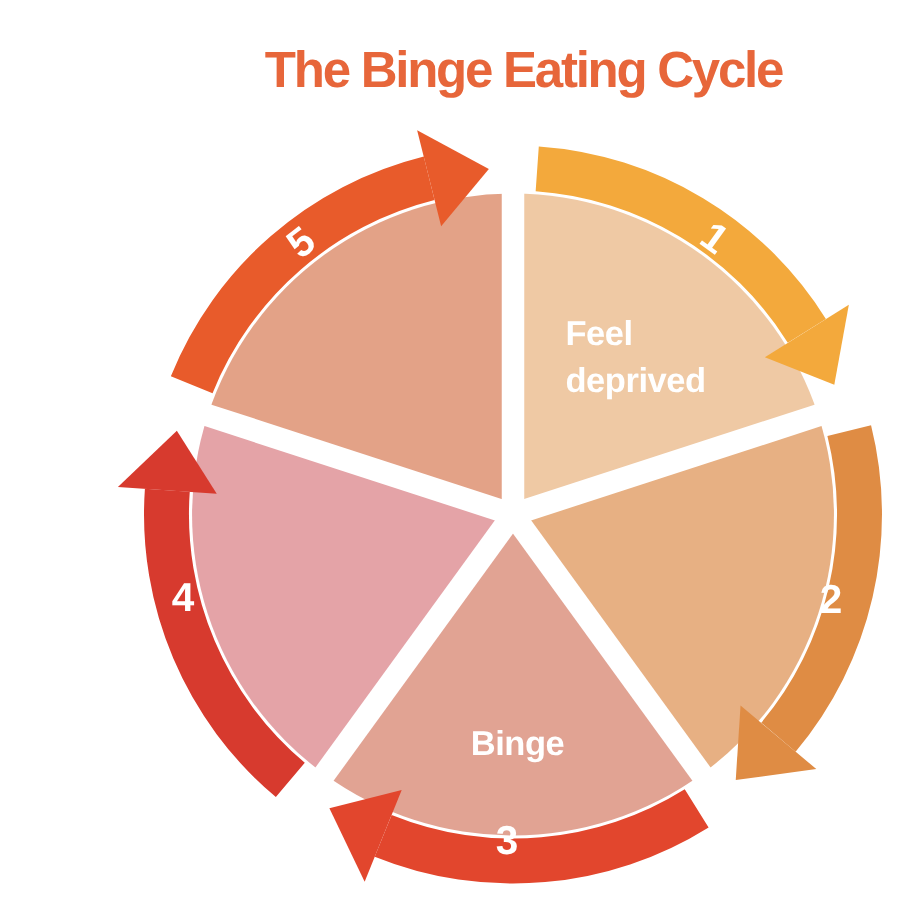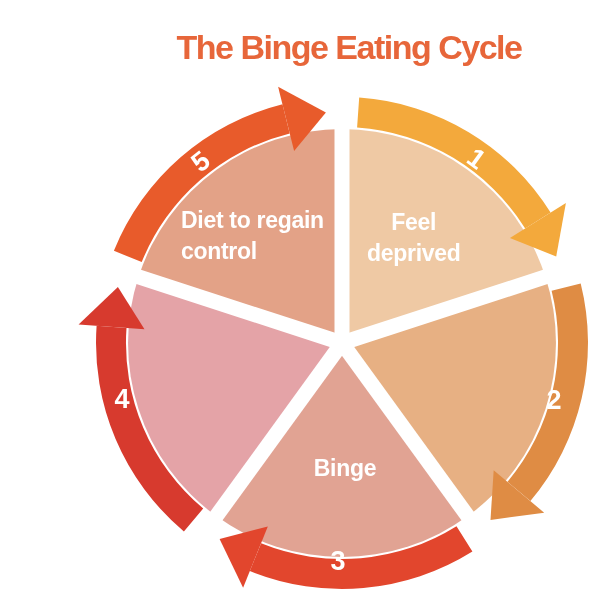--- a/index.html
+++ b/index.html
@@ -23,23 +23,23 @@
   #cycle-svg { position: absolute; left: 0; top: 0; }
   .label {
     position: absolute;
     color: #ffffff;
     font-weight: 700;
     font-size: 23px;
     line-height: 31px;
     letter-spacing: -0.3px;
     white-space: pre-line;
   }
-  .l1 { left: 320px; top: 207px; text-align: center; }
+  .l1 { left: 330px; top: 207px; }
   .l2 { left: 350px; top: 344px; }
-  .l3 { left: 298px; top: 453px; transform: translateX(-50%); text-align: left; }
+  .l3 { left: 298px; top: 480px; transform: translateX(-50%); text-align: left; }
   .l4 { left: 107px; top: 340px; }
   .l5 { left: 134px; top: 205px; }
   .num {
     position: absolute;
     color: #ffffff;
     font-weight: 700;
     font-size: 27px;
     transform: translate(-50%, -50%);
   }
   .n1 { left: 429px; top: 159px; transform: translate(-50%,-50%) rotate(36deg); }
@@ -74,21 +74,19 @@
       <path d="M 196.1 587.8 L 220.8 526.6 L 172.6 538.9 Z" fill="#E2462D"></path>
       <path d="M 136.9 531.4 A 246 246 0 0 1 49.6 325.8 L 79.5 327.9 A 216 216 0 0 0 156.2 508.5 Z" fill="#D73A2E"></path>
       <path d="M 31.6 324.6 L 97.5 329.2 L 70.9 287.1 Z" fill="#D73A2E"></path>
       <path d="M 66.9 250.8 A 246 246 0 0 1 235.5 104.3 L 242.7 133.4 A 216 216 0 0 0 94.7 262.1 Z" fill="#E85B2B"></path>
       <path d="M 231.1 86.8 L 247.1 150.9 L 278.9 112.6 Z" fill="#E85B2B"></path>
     </svg>
 
   <div class="label l1" style="color: rgb(255, 255, 255);">Feel
 deprived</div>
   <div class="label l3" style="color: rgb(255, 255, 255);">Binge</div>
-  <div class="label l5" style="color: rgb(255, 255, 255);">Diet to regain
-control</div>
 
   <div class="num n1" style="color: rgb(255, 255, 255);">1</div>
   <div class="num n2" style="color: rgb(255, 255, 255);">2</div>
   <div class="num n3" style="color: rgb(255, 255, 255);">3</div>
   <div class="num n4" style="color: rgb(255, 255, 255);">4</div>
   <div class="num n5" style="color: rgb(255, 255, 255);">5</div>
 </div>
 
 </body></html>

